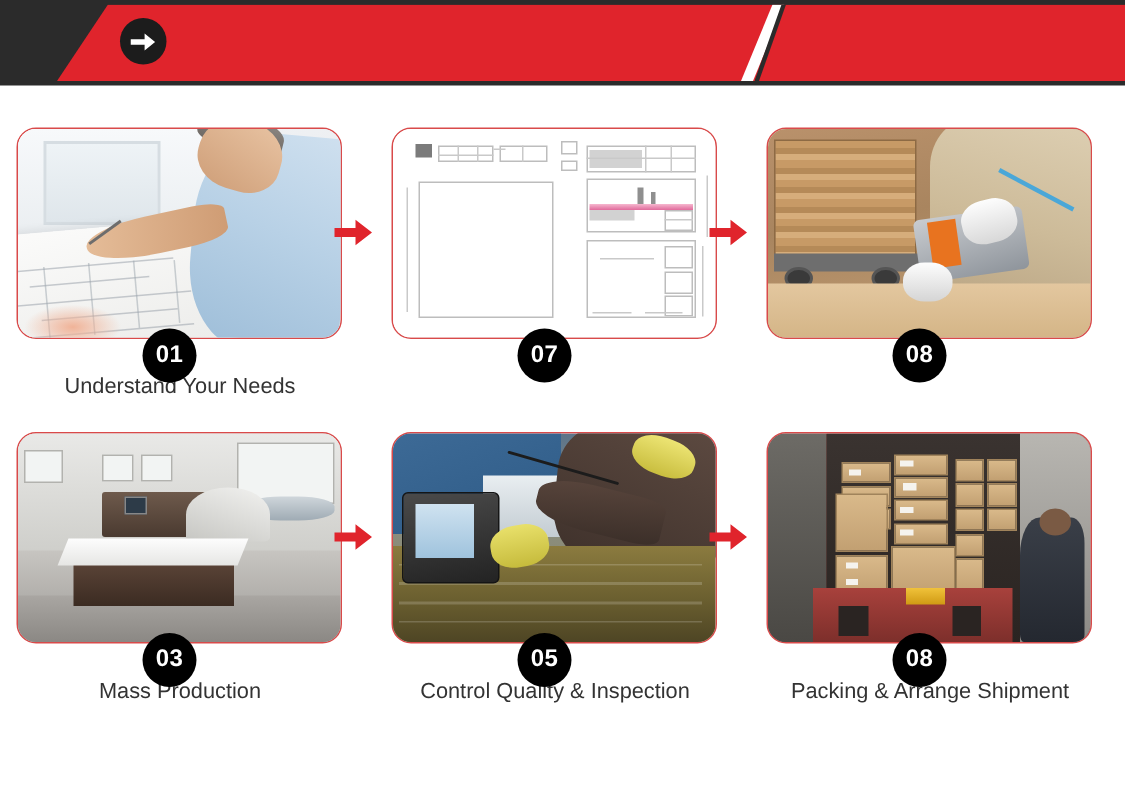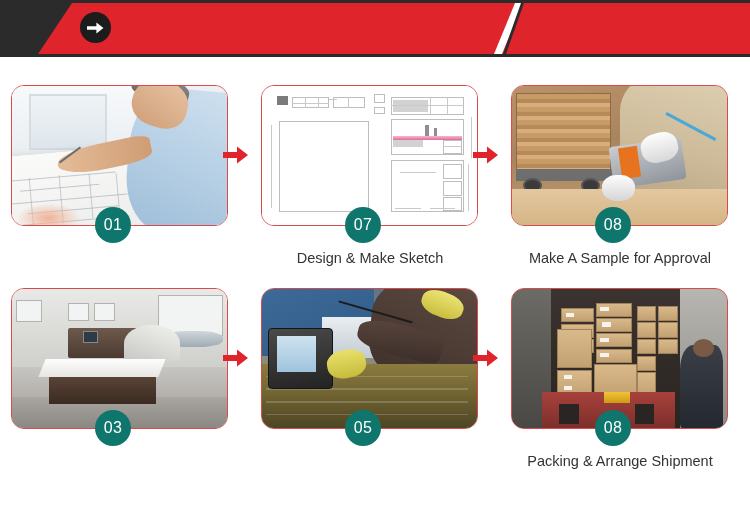--- a/index.html
+++ b/index.html
@@ -111,28 +111,28 @@
   }
   .photo {
     position: absolute;
     inset: 0;
     overflow: hidden;
   }
 
   .badge {
     position: absolute;
     left: 95px;
-    top: 122px;
+    top: 134px;
     width: 36px;
     height: 36px;
     border-radius: 50%;
-    background: #0f766e;
+    background: #000000;
     color: #ffffff;
     font-size: 16px;
-    font-weight: normal;
+    font-weight: bold;
     display: flex;
     align-items: center;
     justify-content: center;
     z-index: 5;
     letter-spacing: 0.3px;
   }
 
   .caption {
     position: absolute;
     left: 0;
@@ -336,20 +336,21 @@
             <div class="body"></div>
             <div class="hair"></div>
             <div class="head"></div>
             <div class="arm"></div>
             <div class="pen"></div>
             <div class="warm"></div>
           </div>
         </div>
       </div>
       <div class="badge">01</div>
+      <div class="caption">Understand Your Needs</div>
       <div class="arrow">
         <svg width="28" height="24" viewBox="0 0 28 24" aria-hidden="true">
           <path d="M1 9 H15 V3.5 L26 12 L15 20.5 V15 H1 Z" fill="#e0242c"></path>
         </svg>
       </div>
     </div>
 
     <div class="cell">
       <div class="card">
         <div class="photo">
@@ -389,21 +390,20 @@
             <div class="dim" style="left:64%;top:62%;width:17%;"></div>
             <div class="dim" style="left:62%;top:88%;width:12%;"></div>
             <div class="dim" style="left:78%;top:88%;width:12%;"></div>
 
             <div class="dimv" style="left:97%;top:22%;height:30%;"></div>
             <div class="dimv" style="left:96%;top:56%;height:34%;"></div>
           </div>
         </div>
       </div>
       <div class="badge">07</div>
-      <div class="caption">Design &amp; Make Sketch</div>
       <div class="arrow">
         <svg width="28" height="24" viewBox="0 0 28 24" aria-hidden="true">
           <path d="M1 9 H15 V3.5 L26 12 L15 20.5 V15 H1 Z" fill="#e0242c"></path>
         </svg>
       </div>
     </div>
 
     <div class="cell">
       <div class="card">
         <div class="photo">
@@ -416,21 +416,20 @@
             <div class="plank"></div>
             <div class="gun"></div>
             <div class="gunor"></div>
             <div class="glove"></div>
             <div class="glove2"></div>
             <div class="hose"></div>
           </div>
         </div>
       </div>
       <div class="badge">08</div>
-      <div class="caption">Make A Sample for Approval</div>
     </div>
 
   </div>
 
   <div class="row row-2">
 
     <div class="cell">
       <div class="card">
         <div class="photo">
           <div class="sc p4">
@@ -443,20 +442,21 @@
             <div class="mach"></div>
             <div class="hood"></div>
             <div class="screen"></div>
             <div class="floor"></div>
             <div class="tbase"></div>
             <div class="tbl"></div>
           </div>
         </div>
       </div>
       <div class="badge">03</div>
+      <div class="caption">Mass Production</div>
       <div class="arrow">
         <svg width="28" height="24" viewBox="0 0 28 24" aria-hidden="true">
           <path d="M1 9 H15 V3.5 L26 12 L15 20.5 V15 H1 Z" fill="#e0242c"></path>
         </svg>
       </div>
     </div>
 
     <div class="cell">
       <div class="card">
         <div class="photo">
@@ -475,20 +475,21 @@
             </div>
             <div class="device"></div>
             <div class="dscr"></div>
             <div class="cable"></div>
             <div class="probe"></div>
             <div class="glove"></div>
           </div>
         </div>
       </div>
       <div class="badge">05</div>
+      <div class="caption">Control Quality &amp; Inspection</div>
       <div class="arrow">
         <svg width="28" height="24" viewBox="0 0 28 24" aria-hidden="true">
           <path d="M1 9 H15 V3.5 L26 12 L15 20.5 V15 H1 Z" fill="#e0242c"></path>
         </svg>
       </div>
     </div>
 
     <div class="cell">
       <div class="card">
         <div class="photo">

